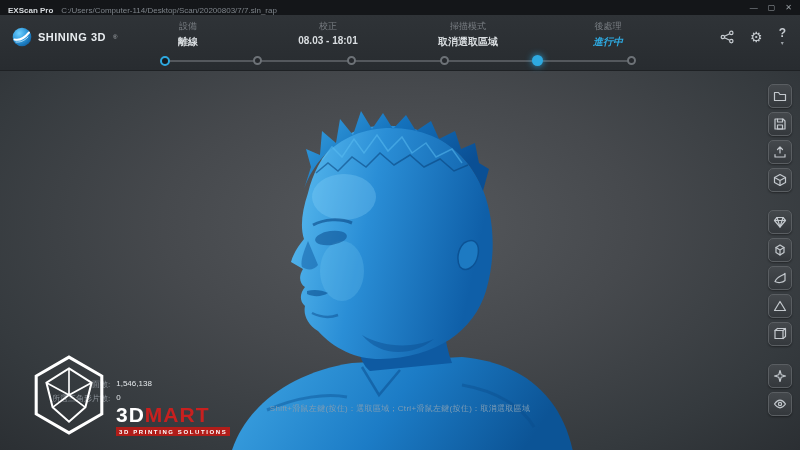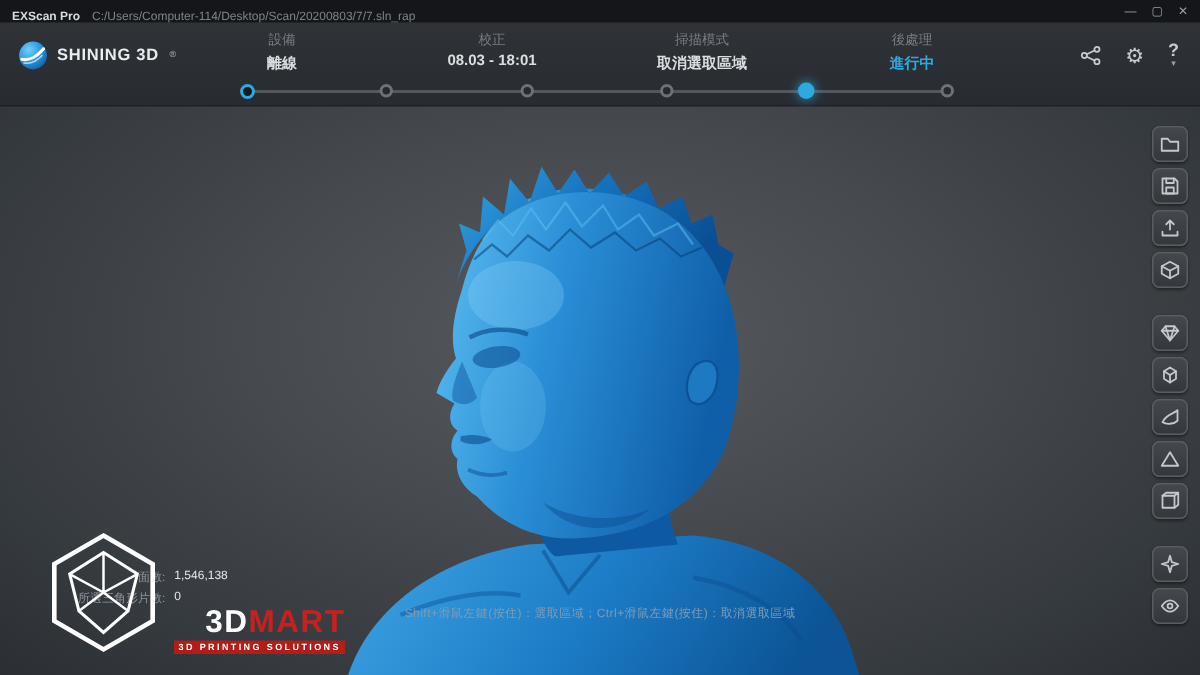--- a/index.html
+++ b/index.html
@@ -25,21 +25,21 @@
     background:linear-gradient(#2f3337,#282c30);
     border-bottom:1px solid #1e2124;
   }
   .brand{position:absolute;left:12px;top:12px;display:flex;align-items:center;gap:6px;}
   .brand-name{color:#e9edf0;font-weight:bold;font-size:11px;letter-spacing:.5px;}
   .brand-reg{color:#aeb3b8;font-size:6px;vertical-align:super;margin-left:1px;}
   .steps{position:absolute;left:118px;top:5px;width:560px;display:flex;}
   .step{flex:1;text-align:center;cursor:pointer;}
   .step-label{font-size:9px;color:#797e83;}
   .step-value{font-size:10px;font-weight:bold;color:#dadee1;margin-top:2px;min-height:12px;}
-  .step-value.active{color:#2ea9e0;}
+  .step-value.active{color:#2ea9e0;font-style:italic;}
   .dots{position:absolute;left:118px;top:39px;width:560px;height:13px;display:flex;align-items:center;}
   .dots .track{position:absolute;left:46px;width:467px;top:6px;height:1.6px;background:#54585d;}
   .dotcell{flex:1;display:flex;justify-content:center;align-items:center;position:relative;z-index:1;}
   .dot-idle{width:5px;height:5px;border:2px solid #6d7277;border-radius:50%;background:#26292d;}
   .dot-ring-blue{width:6px;height:6px;border:2px solid #2ea9e0;border-radius:50%;background:#17191c;}
   .dot-active{width:11px;height:11px;border-radius:50%;background:#2ea9e0;box-shadow:0 0 7px rgba(46,169,224,.9);}
   .header-icons{position:absolute;right:14px;top:12px;display:flex;gap:16px;align-items:center;color:#c6cbd0;}
   .hicon{cursor:pointer;display:flex;flex-direction:column;align-items:center;line-height:1;}
   .gear-glyph{font-size:14px;}
   .help-q{font-size:12px;font-weight:bold;}
@@ -66,21 +66,21 @@
     grid-template-columns:auto auto;column-gap:6px;row-gap:3px;font-size:8px;
   }
   .stats .lab{text-align:right;color:#8d939a;}
   .stats .val{color:#e3e7ea;}
   .hint{
     position:absolute;left:50%;transform:translateX(-50%);bottom:36px;
     font-size:8px;color:#7e9cb4;letter-spacing:.3px;white-space:nowrap;
   }
   
   .watermark{position:absolute;left:28px;bottom:14px;display:flex;align-items:flex-end;gap:6px;}
-  .wm-text{display:flex;flex-direction:column;align-items:flex-end;}
+  .wm-text{display:flex;flex-direction:column;align-items:flex-start;}
   .wm-brand{font-size:21px;font-weight:800;letter-spacing:1px;line-height:1;}
   .wm-brand .w{color:#ffffff;}
   .wm-brand .r{color:#c8201f;}
   .wm-strip{
     margin-top:2px;background:#b11d19;color:#fff;font-size:6px;font-weight:bold;
     letter-spacing:1.6px;text-align:center;padding:1.5px 3px;white-space:nowrap;
   }
 </style>
 </head>
 <body>

